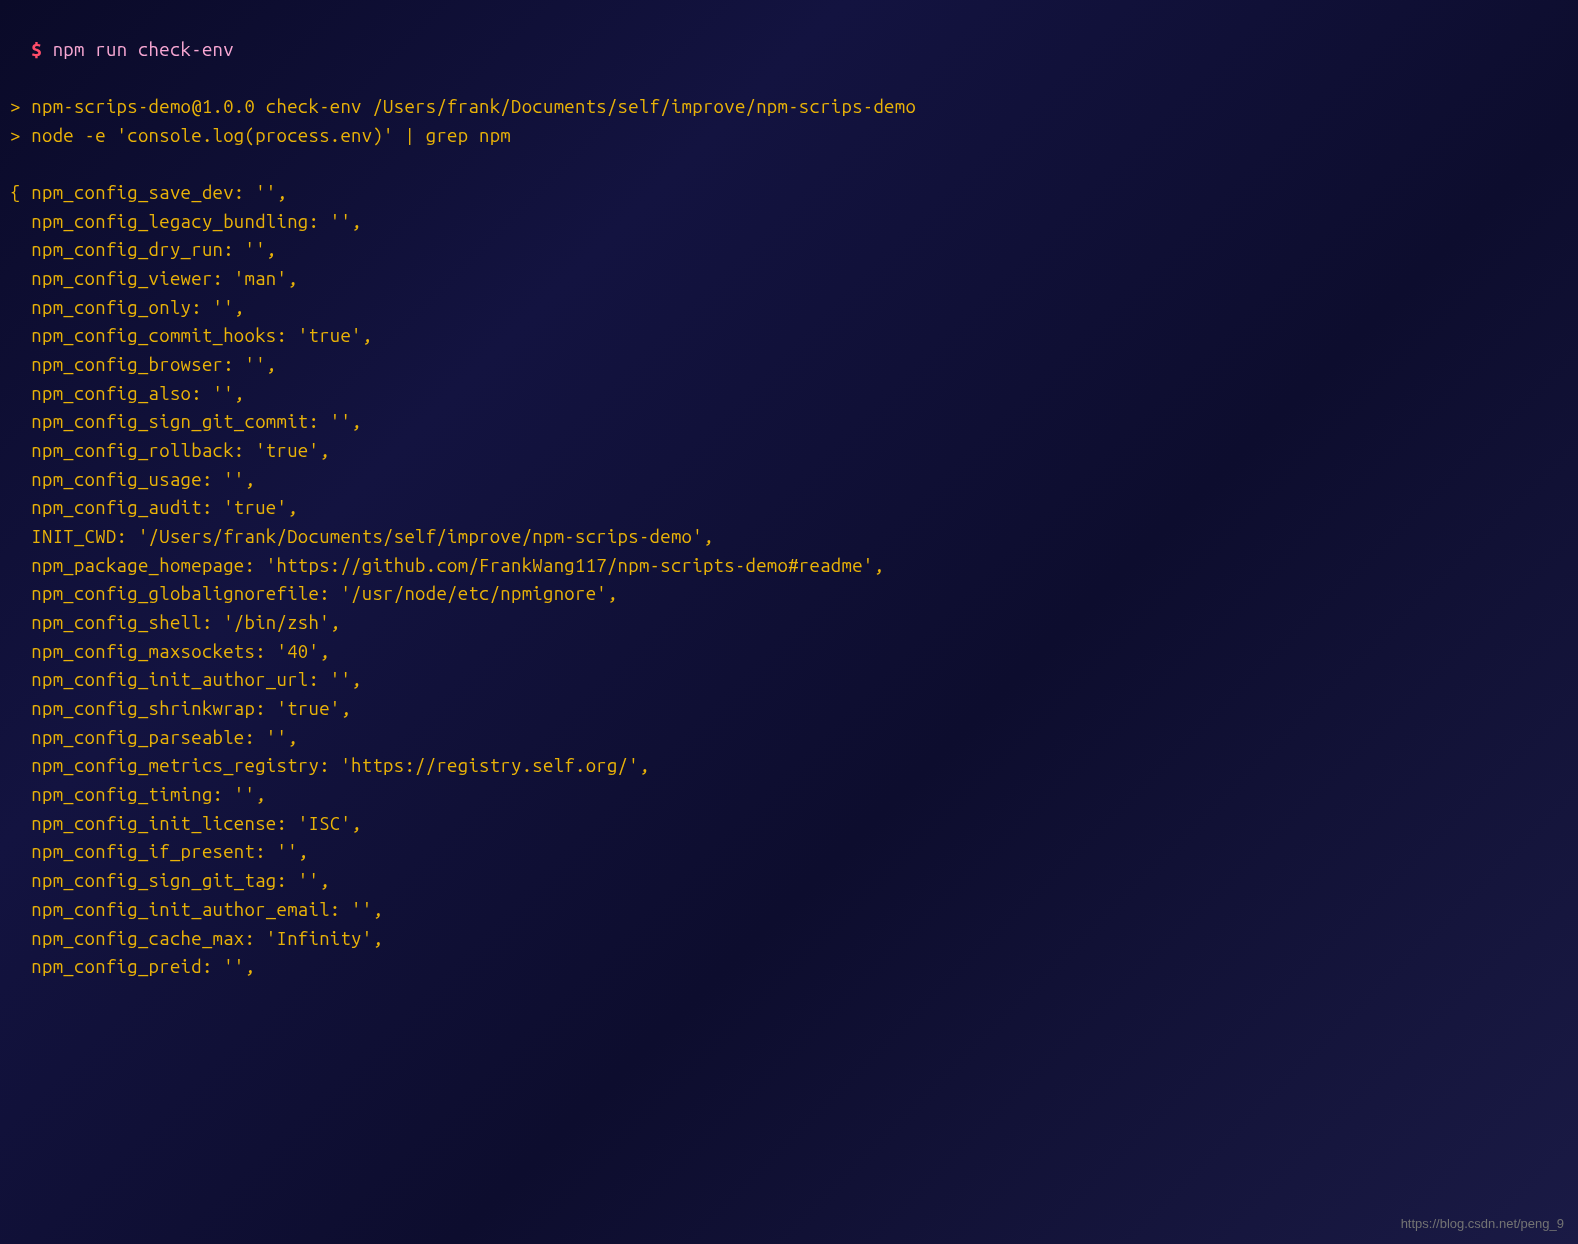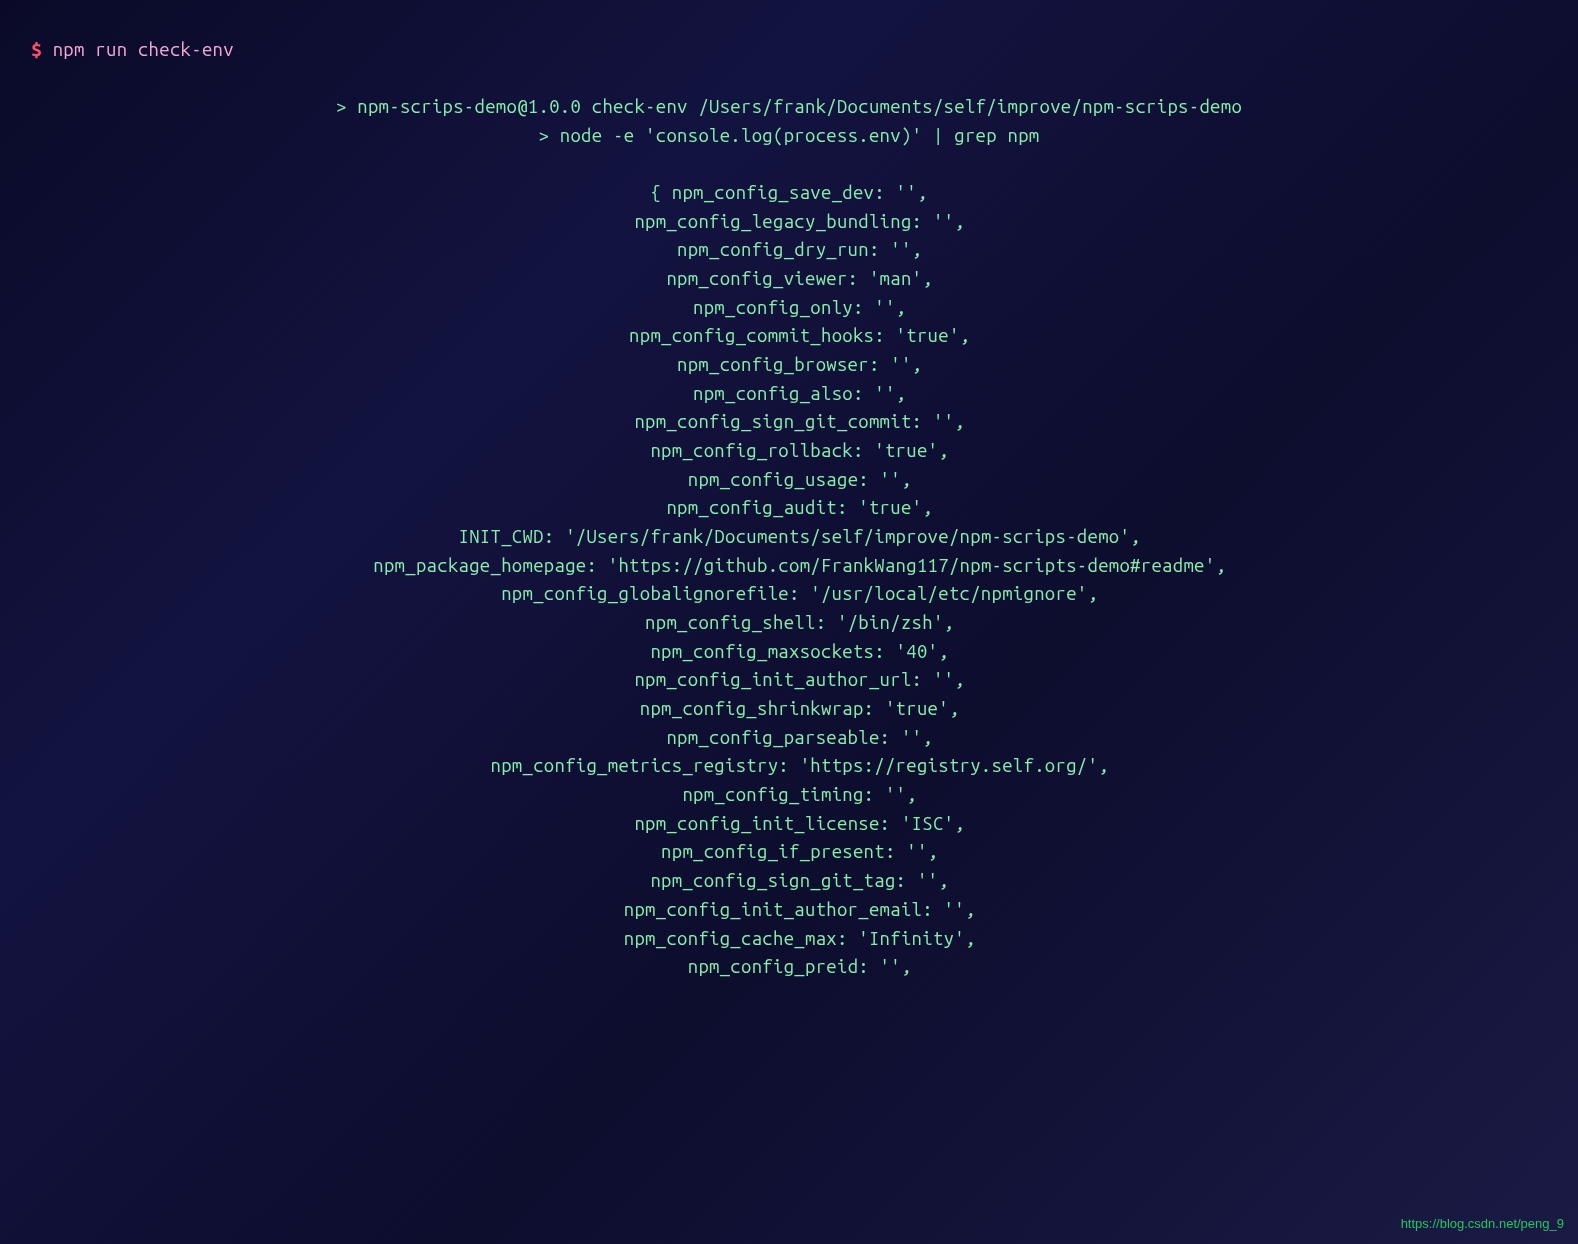--- a/index.html
+++ b/index.html
@@ -18,36 +18,35 @@
       position: relative;
     }
     .prompt-symbol {
       color: #ff4d6a;
       font-weight: bold;
     }
     .command-text {
       color: #f9a8d4;
     }
     .output-line {
-      color: #86efac;
+      color: #eab308;
       white-space: pre;
-      text-align: center;
     }
     .terminal-line {
       white-space: pre;
     }
     .blank-line {
       height: 1.55em;
     }
     .watermark {
       position: absolute;
       bottom: 10px;
       right: 14px;
       font-size: 13px;
-      color: #22c55e;
+      color: #737373;
       font-family: Arial, sans-serif;
       letter-spacing: 0;
     }
   </style>
 </head>
 <body>
 
 <div class="terminal-line">
   <span class="prompt-symbol">$</span><span> </span><span class="command-text">npm run check-env</span>
 </div>
@@ -66,21 +65,21 @@
 <div class="output-line">  npm_config_only: '',</div>
 <div class="output-line">  npm_config_commit_hooks: 'true',</div>
 <div class="output-line">  npm_config_browser: '',</div>
 <div class="output-line">  npm_config_also: '',</div>
 <div class="output-line">  npm_config_sign_git_commit: '',</div>
 <div class="output-line">  npm_config_rollback: 'true',</div>
 <div class="output-line">  npm_config_usage: '',</div>
 <div class="output-line">  npm_config_audit: 'true',</div>
 <div class="output-line">  INIT_CWD: '/Users/frank/Documents/self/improve/npm-scrips-demo',</div>
 <div class="output-line">  npm_package_homepage: 'https://github.com/FrankWang117/npm-scripts-demo#readme',</div>
-<div class="output-line">  npm_config_globalignorefile: '/usr/local/etc/npmignore',</div>
+<div class="output-line">  npm_config_globalignorefile: '/usr/node/etc/npmignore',</div>
 <div class="output-line">  npm_config_shell: '/bin/zsh',</div>
 <div class="output-line">  npm_config_maxsockets: '40',</div>
 <div class="output-line">  npm_config_init_author_url: '',</div>
 <div class="output-line">  npm_config_shrinkwrap: 'true',</div>
 <div class="output-line">  npm_config_parseable: '',</div>
 <div class="output-line">  npm_config_metrics_registry: 'https://registry.self.org/',</div>
 <div class="output-line">  npm_config_timing: '',</div>
 <div class="output-line">  npm_config_init_license: 'ISC',</div>
 <div class="output-line">  npm_config_if_present: '',</div>
 <div class="output-line">  npm_config_sign_git_tag: '',</div>

